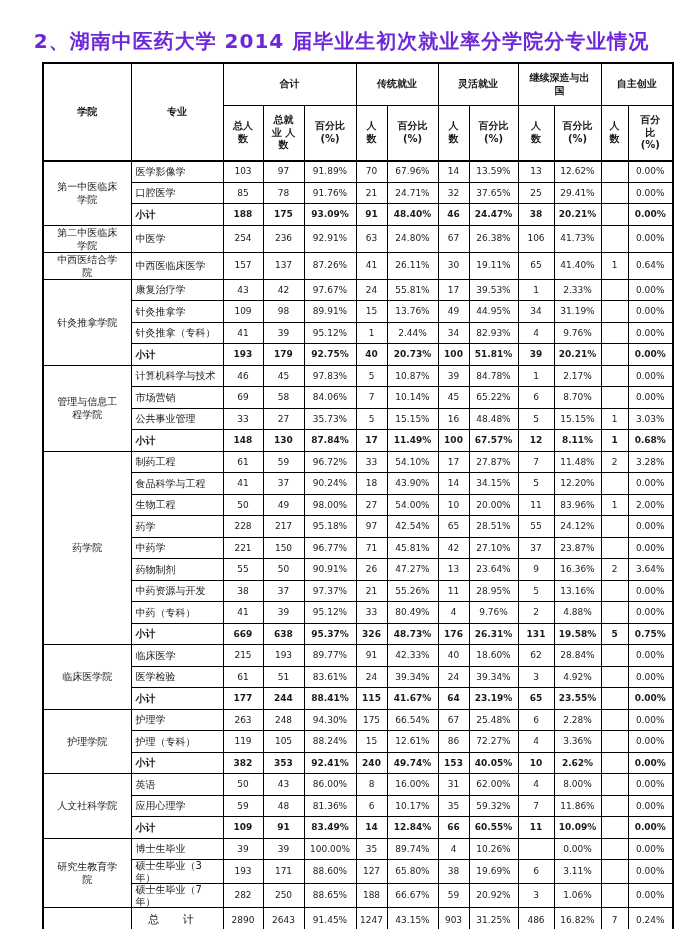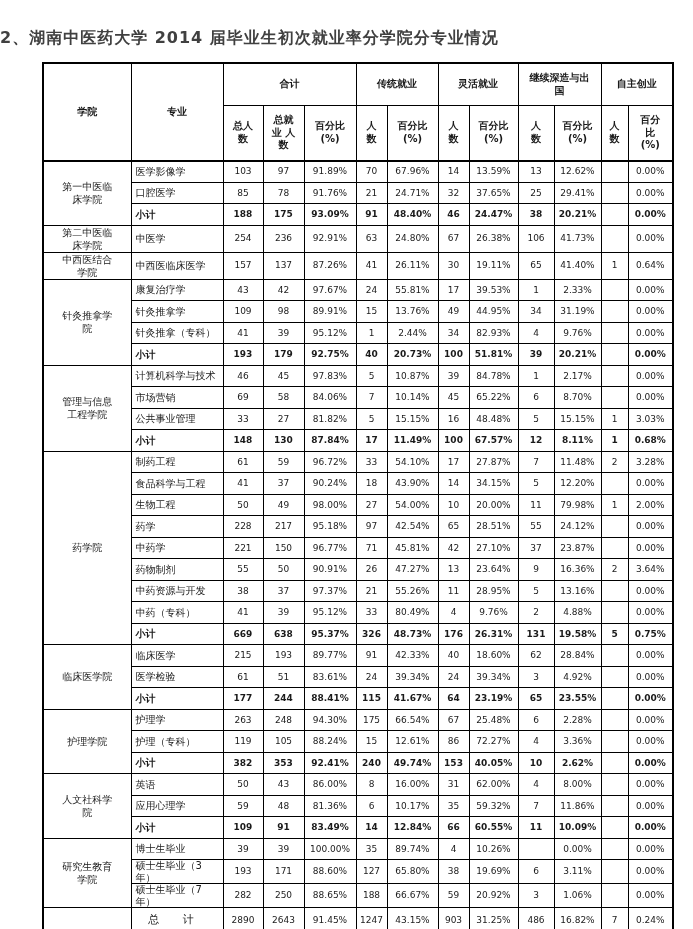--- a/index.html
+++ b/index.html
@@ -7,24 +7,25 @@
   body {
     width: 693px; height: 929px;
     font-family: "DejaVu Sans", sans-serif;
     color: #1a1a1a;
     position: relative;
     overflow: hidden;
   }
   .page-title {
     position: absolute;
     top: 28px; left: 0; right: 10px;
-    font-size: 16px;
+    text-align: center;
+    font-size: 20px;
     font-weight: bold;
     letter-spacing: 1px;
-    color: #404040;
+    color: #6d28d9;
   }
   table.emp {
     position: absolute;
     top: 62px; left: 42px;
     border-collapse: collapse;
     table-layout: fixed;
     width: 604px;
     border: 2px solid #000;
   }
   table.emp th, table.emp td {
@@ -45,21 +46,21 @@
   table.emp thead { border-bottom: 2px solid #000; }
   table.emp tbody td {
     height: 21.5px;
     font-size: 9px;
     padding: 0 2px;
     line-height: 1.15;
   }
   table.emp tbody td.college {
     font-size: 10px;
     line-height: 1.3;
-    padding: 0 16px;
+    padding: 0 9px;
   }
   table.emp tbody td.major {
     font-size: 10px;
     text-align: left;
     padding-left: 4px;
   }
   table.emp tbody tr.bold-row td { font-weight: bold; }
   table.emp tbody tr.total-row td {
     height: 26px;
     font-weight: normal;
@@ -287,21 +288,21 @@
         <td>65.22%</td>
         <td>6</td>
         <td>8.70%</td>
         <td></td>
         <td>0.00%</td>
       </tr>
       <tr>
         <td class="major">公共事业管理</td>
         <td>33</td>
         <td>27</td>
-        <td>81.82%</td>
+        <td>35.73%</td>
         <td>5</td>
         <td>15.15%</td>
         <td>16</td>
         <td>48.48%</td>
         <td>5</td>
         <td>15.15%</td>
         <td>1</td>
         <td>3.03%</td>
       </tr>
       <tr class="bold-row">
@@ -350,21 +351,21 @@
       <tr>
         <td class="major">生物工程</td>
         <td>50</td>
         <td>49</td>
         <td>98.00%</td>
         <td>27</td>
         <td>54.00%</td>
         <td>10</td>
         <td>20.00%</td>
         <td>11</td>
-        <td>79.98%</td>
+        <td>83.96%</td>
         <td>1</td>
         <td>2.00%</td>
       </tr>
       <tr>
         <td class="major">药学</td>
         <td>228</td>
         <td>217</td>
         <td>95.18%</td>
         <td>97</td>
         <td>42.54%</td>

